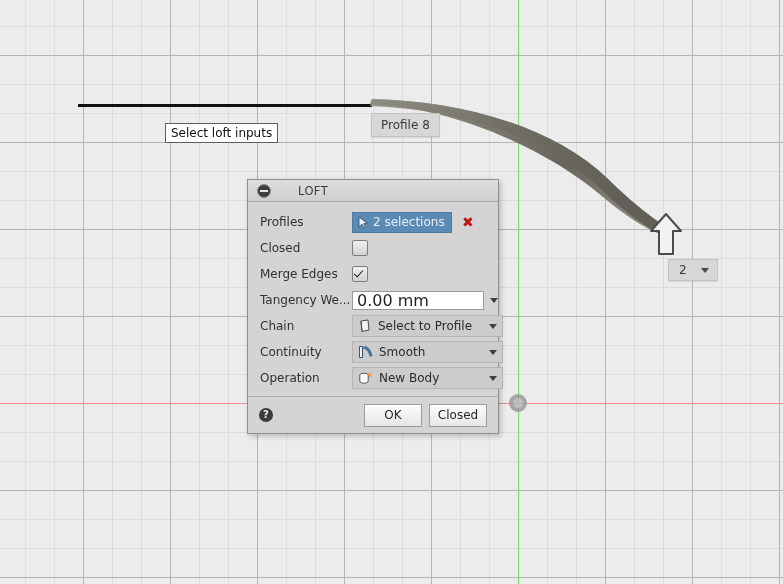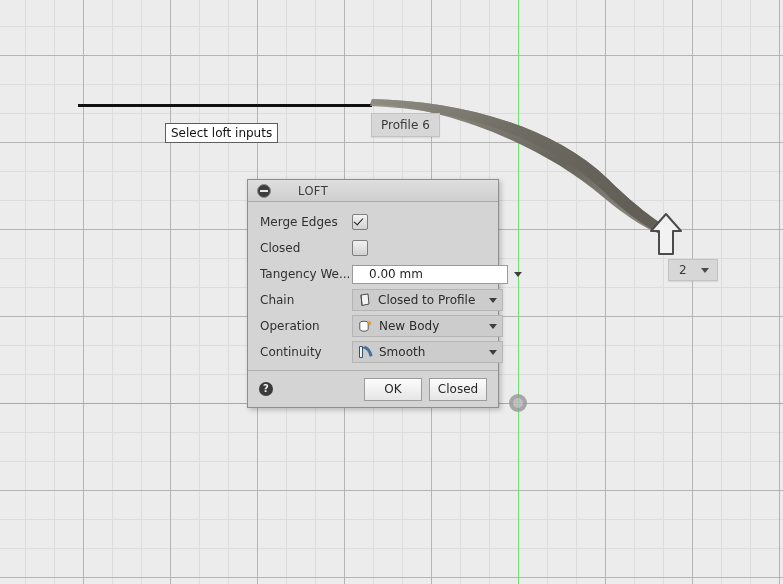--- a/index.html
+++ b/index.html
@@ -243,24 +243,24 @@
     border-width: 0 1.6px 1.6px 0;
     transform: rotate(42deg);
   }
 
   
   .txt-input {
     background: #ffffff;
     border: 1px solid #9a9a9a;
     height: 17px;
     width: 122px;
-    padding: 0 16px;
-    display: flex;
-    align-items: center;
-    font-size: 12px;
+    padding: 0 4px;
+    display: flex;
+    align-items: center;
+    font-size: 16px;
     color: #1f1f1f;
   }
   .mini-caret {
     margin-left: 6px;
     width: 0; height: 0;
     border-left: 4px solid transparent;
     border-right: 4px solid transparent;
     border-top: 5px solid #3e3e3e;
   }
 
@@ -365,21 +365,21 @@
     </svg>
   </div>
 
   <div class="arrow-manip">
     <svg width="36" height="44" viewBox="0 0 36 44">
       <path d="M 18 2 L 33 19 L 25 19 L 25 42 L 11 42 L 11 19 L 3 19 Z" fill="#f2f2f2" stroke="#4b4b4b" stroke-width="2" stroke-linejoin="round"></path>
     </svg>
   </div>
 
   <div class="canvas-chip" id="profile-chip">
-    <span>Profile 6</span>
+    <span>Profile 8</span>
   </div>
 
   <div class="canvas-chip" id="count-chip">
     <span>2</span>
     <span class="caret"></span>
   </div>
 
   <div class="tooltip">
     <span>Select loft inputs</span>
   </div>
@@ -387,33 +387,45 @@
 
 <div id="loft-dialog">
 
   <div class="dlg-title">
     <span class="collapse-icon"></span>
     <span>LOFT</span>
   </div>
 
   <div class="dlg-body">
 
-
+    <div class="row">
+      <div class="lbl">Profiles</div>
+      <div class="ctl">
+        <div class="sel-field">
+          <svg width="11" height="13" viewBox="0 0 11 13">
+            <path d="M1 1 L1 11 L4 8.3 L6 12 L7.6 11.2 L5.7 7.7 L9.4 7.4 Z" fill="#eef2f6" stroke="#34536e" stroke-width="0.9"></path>
+          </svg>
+          <span>2 selections</span>
+        </div>
+        <span class="sel-clear">✖</span>
+      </div>
+    </div>
+
+
+    <div class="row">
+      <div class="lbl">Closed</div>
+      <div class="ctl">
+        <span class="cb"></span>
+      </div>
+    </div>
 
     <div class="row">
       <div class="lbl">Merge Edges</div>
       <div class="ctl">
         <span class="cb checked"></span>
-      </div>
-    </div>
-
-    <div class="row">
-      <div class="lbl">Closed</div>
-      <div class="ctl">
-        <span class="cb"></span>
       </div>
     </div>
 
     <div class="row">
       <div class="lbl">Tangency We...</div>
       <div class="ctl">
         <div class="txt-input">
           <span>0.00 mm</span>
         </div>
         <span class="mini-caret"></span>
@@ -421,56 +433,56 @@
     </div>
 
     <div class="row">
       <div class="lbl">Chain</div>
       <div class="ctl">
         <div class="combo">
           <svg width="14" height="14" viewBox="0 0 14 14">
             <path d="M3 2 L10 1 L11 11 L4 12.5 Z" fill="#f3f3f3" stroke="#4a4a4a" stroke-width="1"></path>
             <path d="M3 2 L4 12.5" stroke="#4a4a4a" stroke-width="0.9" fill="none"></path>
           </svg>
-          <span class="cbo-label">Closed to Profile</span>
+          <span class="cbo-label">Select to Profile</span>
+          <span class="caret"></span>
+        </div>
+      </div>
+    </div>
+
+    <div class="row">
+      <div class="lbl">Continuity</div>
+      <div class="ctl">
+        <div class="combo">
+          <svg width="15" height="14" viewBox="0 0 15 14">
+            <path d="M1.5 1.5 L1.5 12.5 L4.5 12.5 L4.5 1.5 Z" fill="#f3f3f3" stroke="#35506b" stroke-width="1"></path>
+            <path d="M5 2.5 C9 3.5, 11.5 6, 12.5 11.5" stroke="#3f6e99" stroke-width="1.6" fill="none"></path>
+            <path d="M6.5 1.5 C10.5 3, 13 6.5, 13.8 11" stroke="#3f6e99" stroke-width="1.6" fill="none"></path>
+          </svg>
+          <span class="cbo-label">Smooth</span>
           <span class="caret"></span>
         </div>
       </div>
     </div>
 
     <div class="row">
       <div class="lbl">Operation</div>
       <div class="ctl">
         <div class="combo">
           <svg width="15" height="14" viewBox="0 0 15 14">
             <ellipse cx="6" cy="4" rx="4.2" ry="1.8" fill="#fafafa" stroke="#4a4a4a" stroke-width="0.9"></ellipse>
             <path d="M1.8 4 L1.8 10.2 C1.8 11.3, 3.7 12.2, 6 12.2 C8.3 12.2, 10.2 11.3, 10.2 10.2 L10.2 4" fill="#fafafa" stroke="#4a4a4a" stroke-width="0.9"></path>
             <path d="M11 1 L11.8 3 L13.8 2.2 L12.5 4 L14 5.4 L12 5.2 L11.5 7 L10.7 5.1 L9 5.4 L10.2 4 L9 2.4 L10.8 2.9 Z" fill="#f0901e"></path>
           </svg>
           <span class="cbo-label">New Body</span>
           <span class="caret"></span>
         </div>
       </div>
     </div>
 
-    <div class="row">
-      <div class="lbl">Continuity</div>
-      <div class="ctl">
-        <div class="combo">
-          <svg width="15" height="14" viewBox="0 0 15 14">
-            <path d="M1.5 1.5 L1.5 12.5 L4.5 12.5 L4.5 1.5 Z" fill="#f3f3f3" stroke="#35506b" stroke-width="1"></path>
-            <path d="M5 2.5 C9 3.5, 11.5 6, 12.5 11.5" stroke="#3f6e99" stroke-width="1.6" fill="none"></path>
-            <path d="M6.5 1.5 C10.5 3, 13 6.5, 13.8 11" stroke="#3f6e99" stroke-width="1.6" fill="none"></path>
-          </svg>
-          <span class="cbo-label">Smooth</span>
-          <span class="caret"></span>
-        </div>
-      </div>
-    </div>
-
   </div>
 
   <div class="dlg-footer">
     <div class="help-btn">?</div>
     <div class="footer-spacer"></div>
     <div class="btn">OK</div>
     <div class="btn">Closed</div>
   </div>
 </div>
 

